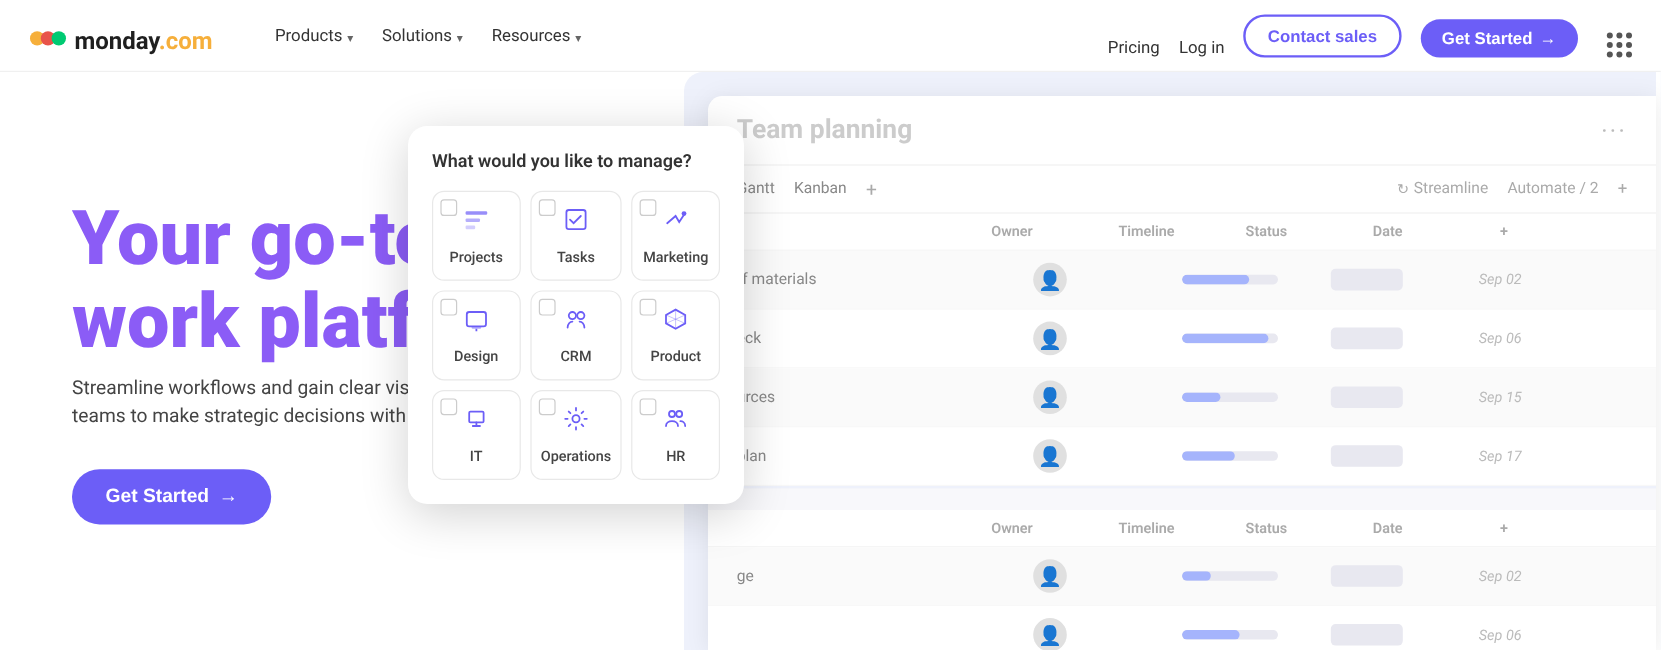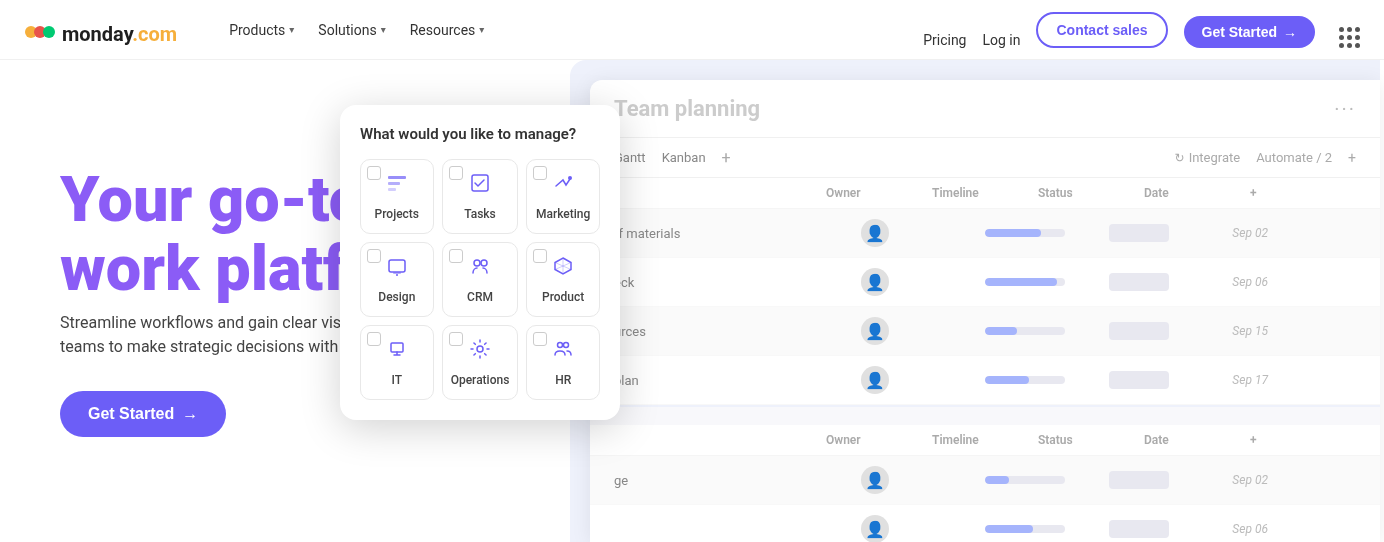--- a/index.html
+++ b/index.html
@@ -42,21 +42,21 @@
     .logo-text span { color: #f6af3b; }
 
     .nav-links {
       display: flex;
       align-items: center;
       gap: 4px;
       flex: 1;
     }
     .nav-link {
       display: flex;
-      align-items: center;
+      align-items: flex-end;
       gap: 4px;
       padding: 6px 10px;
       font-size: 14px;
       color: #333;
       cursor: pointer;
       border-radius: 6px;
     }
     .chevron {
       font-size: 10px;
       color: #666;
@@ -406,21 +406,21 @@
       <div class="dashboard-header">
         <span class="dashboard-title">Team planning</span>
         <span class="dashboard-dots">···</span>
       </div>
       <div class="dashboard-tabs">
         <span class="tab-item">Gantt</span>
         <span class="tab-item">Kanban</span>
         <span class="tab-plus">+</span>
         <div class="tab-integrate">
           <span style="font-size:12px;">↻</span>
-          <span>Integrate</span>
+          <span>Streamline</span>
         </div>
         <div class="tab-automate">
           <span>Automate / 2</span>
         </div>
         <span style="font-size:14px;color:#aaa;cursor:pointer;">+</span>
       </div>
 
       <div class="table-header-row">
         <div class="table-col table-col-name"></div>
         <div class="table-col">Owner</div>

